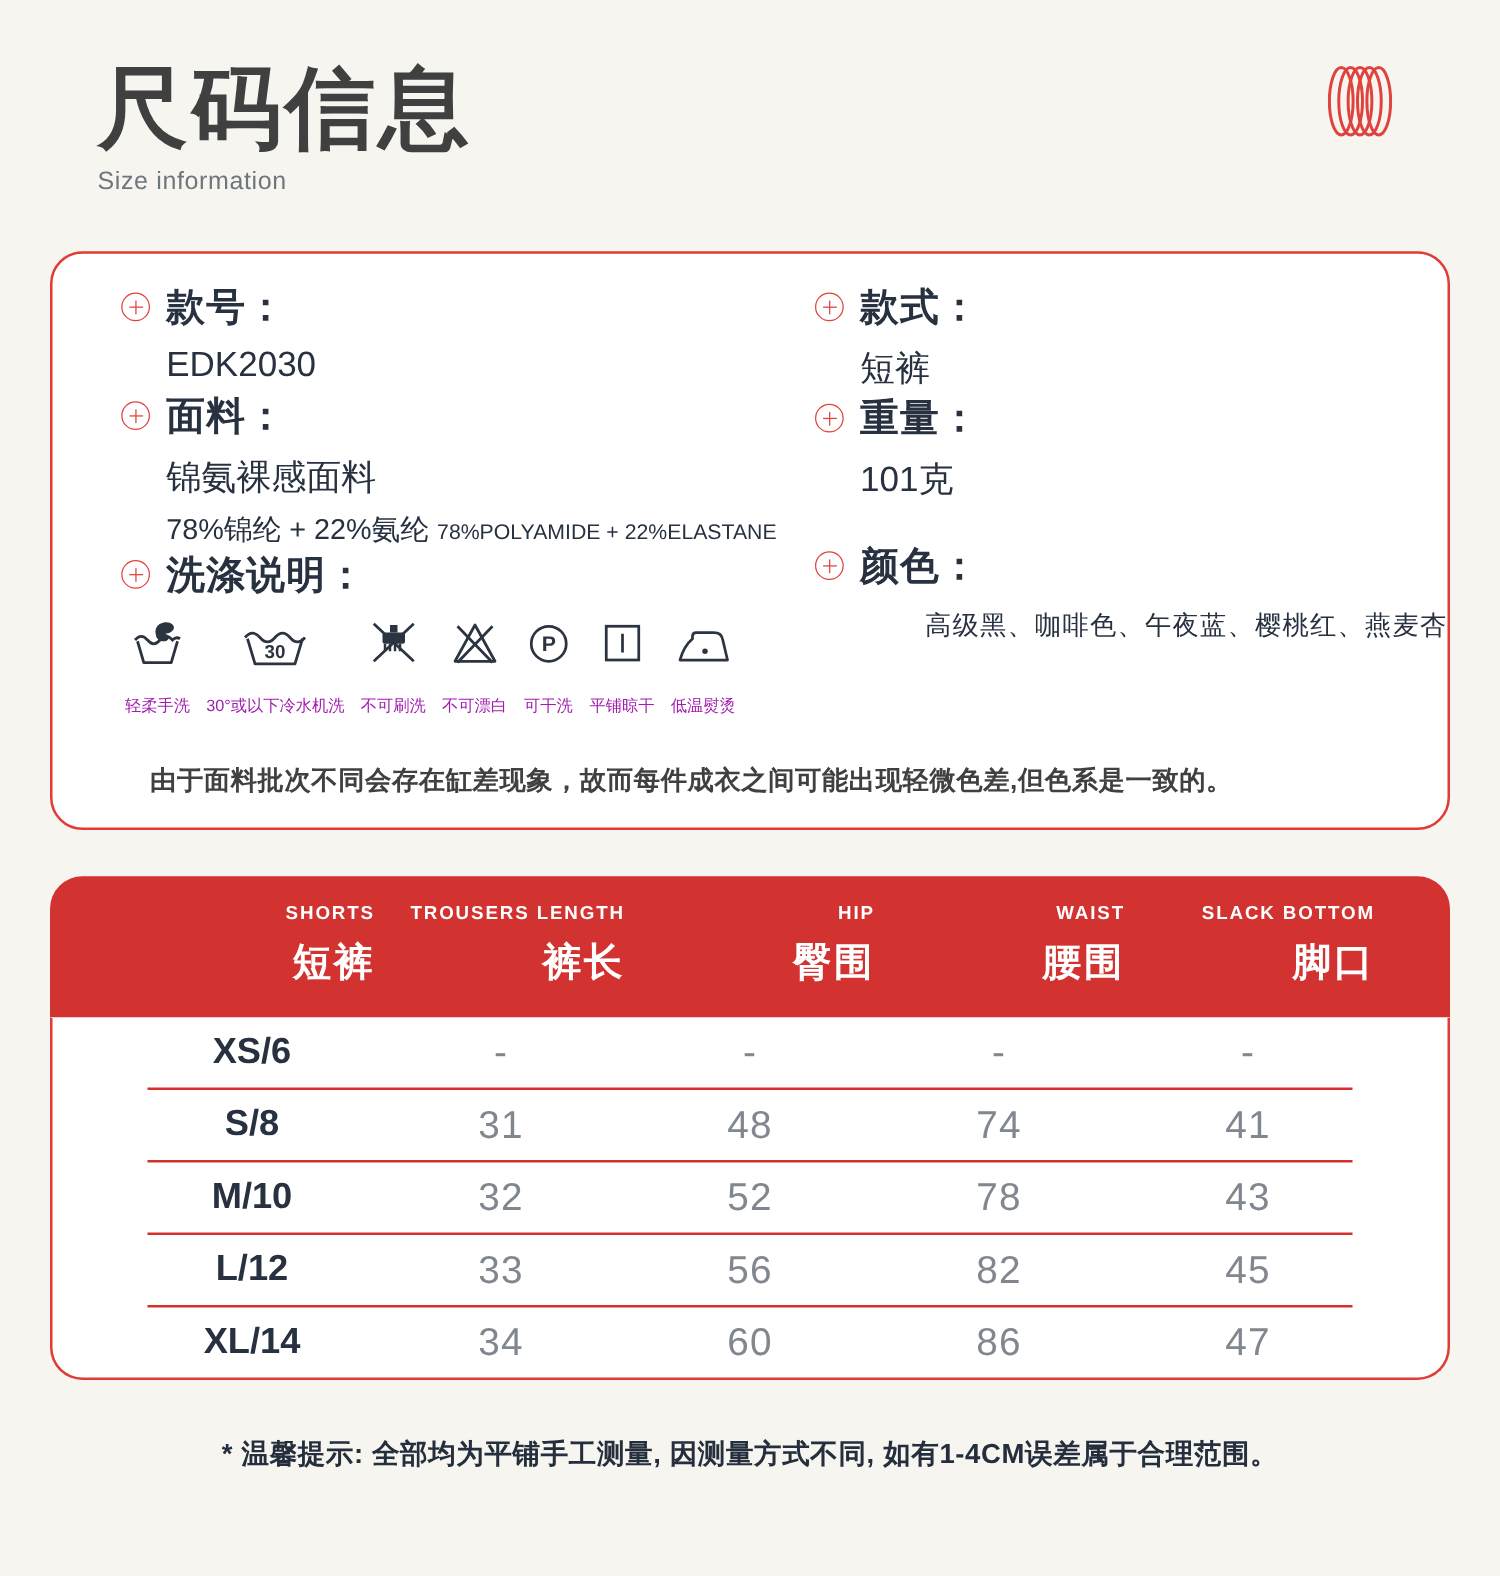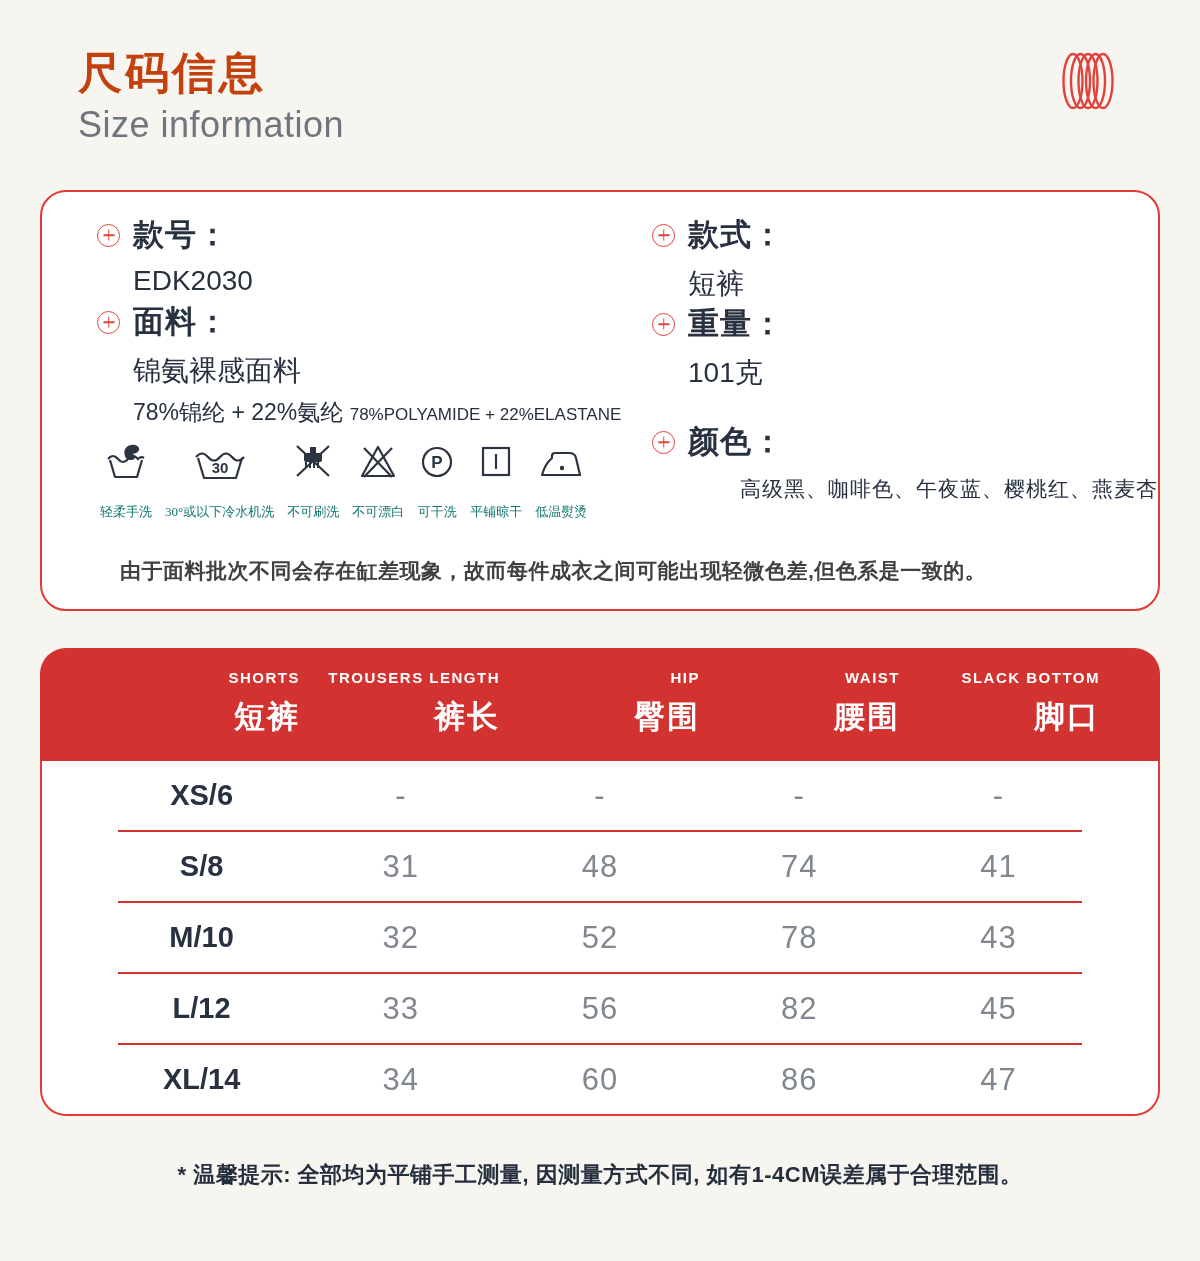--- a/index.html
+++ b/index.html
@@ -10,24 +10,24 @@
     color: #273140;
     width: 1200px;
     height: 1261px;
     position: relative;
     overflow: hidden;
   }
 
   
   .page-header { padding: 50px 0 0 78px; position: relative; }
   .title-cn {
-    font-size: 44px; font-weight: 900; color: #c2410c;
-    letter-spacing: 3px; line-height: 1.05;
-  }
-  .title-en { font-size: 36px; color: #6f757d; margin-top: 8px; letter-spacing: 0.5px; }
+    font-size: 72px; font-weight: 900; color: #404040;
+    letter-spacing: 3px; line-height: 1.05; font-family: Liberation Serif, serif;
+  }
+  .title-en { font-size: 20px; color: #6f757d; margin-top: 8px; letter-spacing: 0.5px; }
   .brand-logo { position: absolute; top: 50px; right: 86px; }
 
   
   .info-card {
     margin: 44px 40px 0;
     background: #ffffff;
     border: 2px solid #e13b35;
     border-radius: 26px;
     padding: 22px 0 14px;
   }
@@ -49,21 +49,21 @@
   .info-label { font-size: 31px; font-weight: 800; letter-spacing: 1px; color: #273140; }
   .info-value { margin: 9px 0 0 36px; font-size: 28px; color: #273140; }
   .info-comp  { margin: 7px 0 0 36px; font-size: 23px; color: #273140; white-space: nowrap; }
   .comp-en { font-size: 17px; letter-spacing: 0; }
   .color-value { font-size: 21px; margin-top: 12px; letter-spacing: 1px; text-align: right; }
 
   
   .wash-icons { display: flex; align-items: flex-end; gap: 13px; margin: 12px 0 0 3px; }
   .wash-item { display: flex; flex-direction: column; align-items: center; gap: 21px; }
   .wash-item svg { display: block; }
-  .wash-label { font-size: 13px; color: #0f766e; white-space: nowrap; font-family: Liberation Serif, serif; }
+  .wash-label { font-size: 13px; color: #a21caf; white-space: nowrap; }
 
   .card-note {
     margin: 36px 0 10px 78px;
     color: #404040; font-size: 21px; font-weight: 700; letter-spacing: 0.5px;
   }
 
   
   .size-table { margin: 37px 40px 0; }
   .table-header {
     background: #d23330;
@@ -75,21 +75,21 @@
   .col-en { font-size: 15px; font-weight: 600; letter-spacing: 1.5px; }
   .col-cn { font-size: 31px; font-weight: 800; margin-top: 10px; letter-spacing: 2px; }
   .table-body {
     background: #ffffff;
     border: 2px solid #e13b35; border-top: none;
     border-radius: 0 0 26px 26px;
     padding: 0 60px;
   }
   .size-row {
     display: grid; grid-template-columns: repeat(5, 1fr);
-    height: 69px; align-items: center; text-align: center;
+    height: 56px; align-items: center; text-align: center;
   }
   .size-label { font-size: 29px; font-weight: 700; color: #273140; }
   .size-val { font-size: 31px; color: #81878f; letter-spacing: 1px; }
   .row-sep { border-top: 2px solid #d5302c; margin: 0 16px; height: 0; }
 
   
   .footer-note1 {
     margin-top: 44px; text-align: center;
     font-size: 22px; font-weight: 700; color: #242e3c; letter-spacing: 0.5px;
   }
@@ -130,20 +130,24 @@
           <span class="info-label">面料：</span>
         </div>
         <div class="info-value">锦氨裸感面料</div>
         <div class="info-comp">
           <span>78%锦纶 + 22%氨纶</span>
           <span class="comp-en">78%POLYAMIDE + 22%ELASTANE</span>
         </div>
       </div>
 
       <div class="info-item">
+        <div class="info-head">
+          <span class="bullet"></span>
+          <span class="info-label">洗涤说明：</span>
+        </div>
         <div class="wash-icons">
 
           <div class="wash-item">
             <svg width="44" height="42" viewBox="0 0 44 42">
               <path d="M4 19 q5 -6 10 0 t10 0 t10 0 q3 -3 6 -1" fill="none" stroke="#2b3440" stroke-width="2.2"></path>
               <path d="M6 20 L11 37 H33 L38 20" fill="none" stroke="#2b3440" stroke-width="2.2" stroke-linejoin="round"></path>
               <path d="M21 16 c-2 -6 1 -10 6 -11 c5 -1 9 2 8 5 c-1 3 -5 4 -8 4 c3 0 5 2 4 4 c-1 2 -5 3 -8 1 c-1 -1 -2 -2 -2 -3 z" fill="#2b3440" stroke="none"></path>
             </svg>
             <span class="wash-label">轻柔手洗</span>
           </div>

